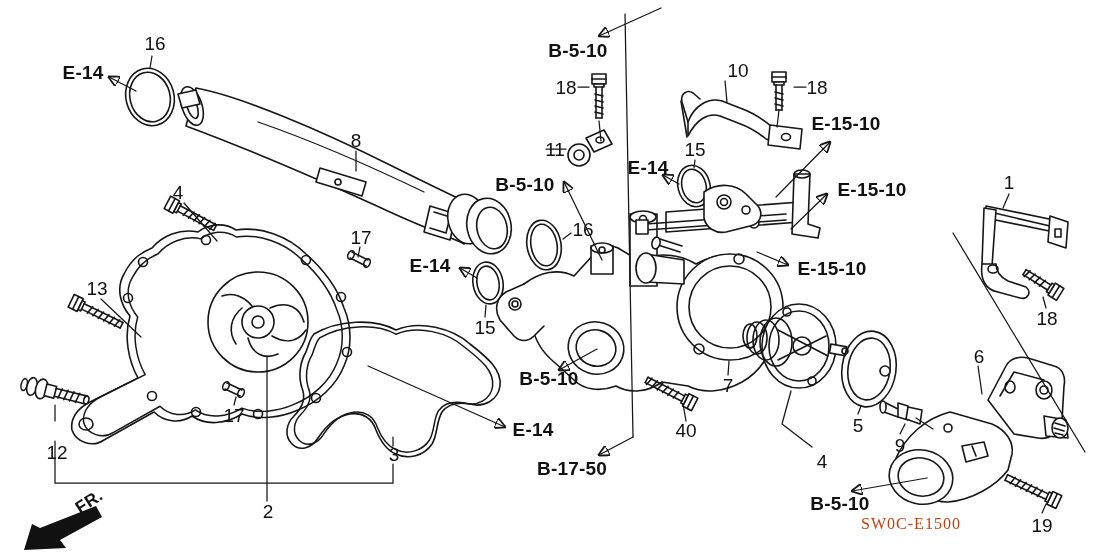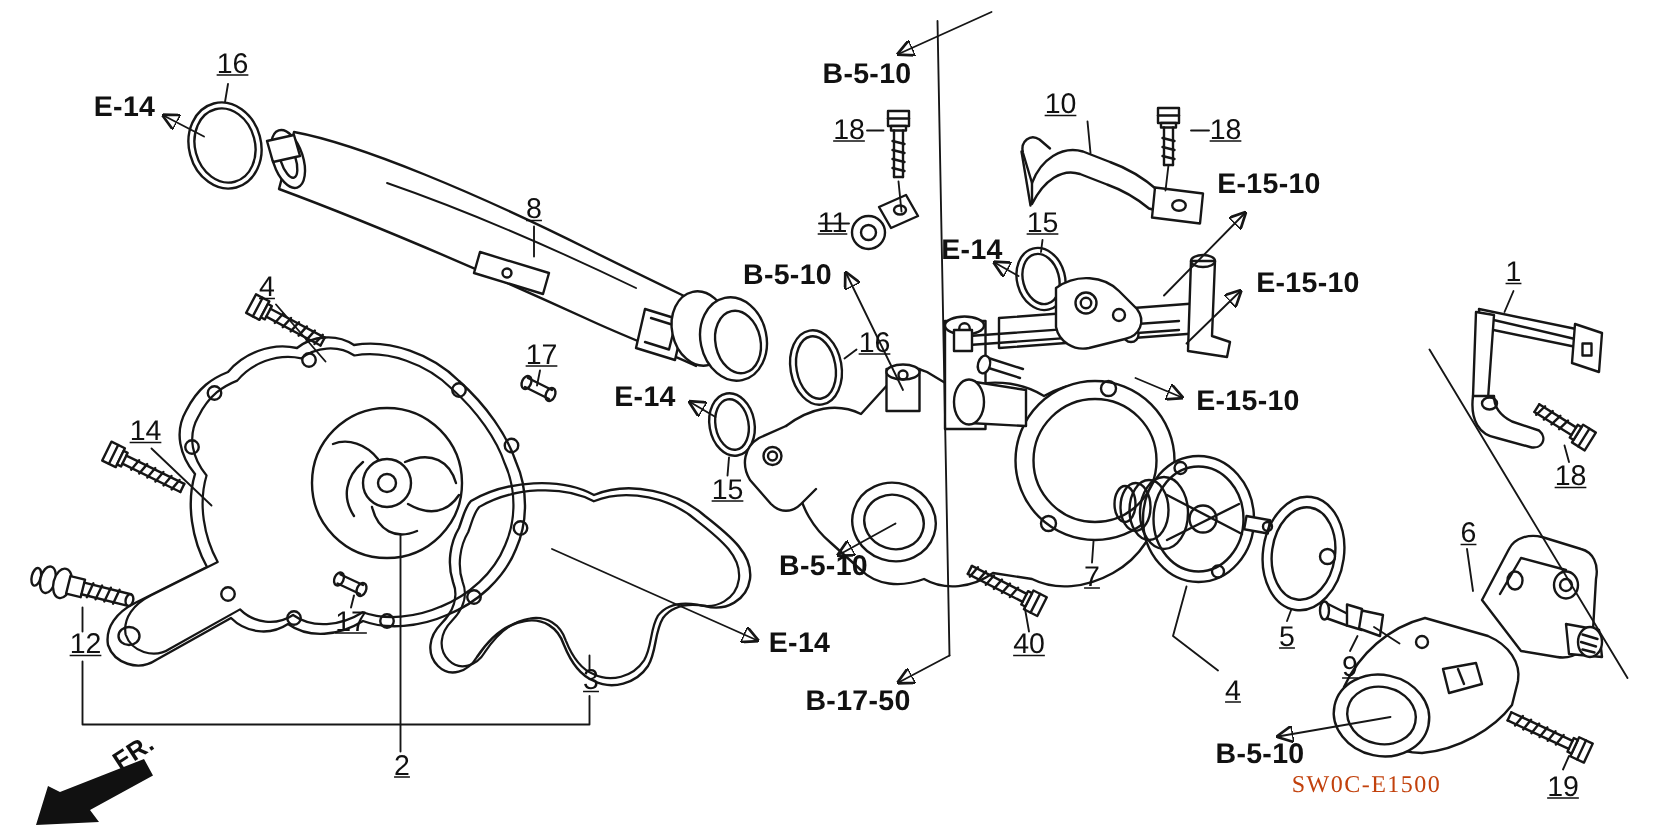--- a/index.html
+++ b/index.html
@@ -8,21 +8,21 @@
   #art{position:absolute;left:0;top:0;}
   
   #art path,#art ellipse,#art circle,#art rect,#art polygon,#art polyline,#art line{
       fill:none;stroke:#161616;stroke-width:1.6;stroke-linecap:round;stroke-linejoin:round;}
   #art .w{fill:#ffffff;}
   #art .ld{stroke-width:1.25;}
   #art .ar{stroke-width:1.25;marker-end:url(#ah);}
   #art .solid{fill:#111;stroke:none;}
   #art .frtext{fill:#111;stroke:none;font:700 17px "Liberation Sans",sans-serif;letter-spacing:.5px;}
   .lbl{position:absolute;transform:translate(-50%,-50%);white-space:nowrap;color:#111;}
-  .num{font:400 19px/1 "Liberation Sans",sans-serif;text-decoration:underline;}
+  .num{font:400 19px/1 "Liberation Sans",sans-serif;}
   .ref{font:700 19px/1 "Liberation Sans",sans-serif;letter-spacing:.2px;}
   .code{font:400 16px/1 "Liberation Serif",serif;letter-spacing:1px;color:#c2410c;}
 </style>
 </head>
 <body>
 
 <div id="stage">
 
 <svg id="art" width="1108" height="554" viewBox="0 0 1108 554">
   <defs>
@@ -387,31 +387,31 @@
 
   <g>
     <polygon class="solid" points="100,504 106,515 64,538 70,546 28,548 36,522 44,526" transform="translate(-4,2)"></polygon>
     <text class="frtext" transform="translate(80,514) rotate(-33)">FR.</text>
   </g>
 </svg>
 
 <div class="lbl num" style="left:155px;top:43px">16</div>
 <div class="lbl num" style="left:356px;top:140px">8</div>
 <div class="lbl num" style="left:178px;top:192px">4</div>
-<div class="lbl num" style="left:97px;top:288px">14</div>
-<div class="lbl num" style="left:57px;top:430px">12</div>
+<div class="lbl num" style="left:97px;top:288px">13</div>
+<div class="lbl num" style="left:57px;top:452px">12</div>
 <div class="lbl num" style="left:361px;top:237px">17</div>
 <div class="lbl num" style="left:234px;top:415px">17</div>
 <div class="lbl num" style="left:268px;top:511px">2</div>
 <div class="lbl num" style="left:394px;top:454px">3</div>
 <div class="lbl num" style="left:583px;top:229px">16</div>
 <div class="lbl num" style="left:485px;top:327px">15</div>
 <div class="lbl num" style="left:555px;top:149px">11</div>
 <div class="lbl num" style="left:566px;top:87px">18</div>
-<div class="lbl num" style="left:707px;top:70px">10</div>
+<div class="lbl num" style="left:738px;top:70px">10</div>
 <div class="lbl num" style="left:817px;top:87px">18</div>
 <div class="lbl num" style="left:695px;top:149px">15</div>
 <div class="lbl num" style="left:728px;top:385px">7</div>
 <div class="lbl num" style="left:686px;top:430px">40</div>
 <div class="lbl num" style="left:822px;top:461px">4</div>
 <div class="lbl num" style="left:858px;top:425px">5</div>
 <div class="lbl num" style="left:979px;top:356px">6</div>
 <div class="lbl num" style="left:900px;top:445px">9</div>
 <div class="lbl num" style="left:1042px;top:525px">19</div>
 <div class="lbl num" style="left:1009px;top:182px">1</div>

